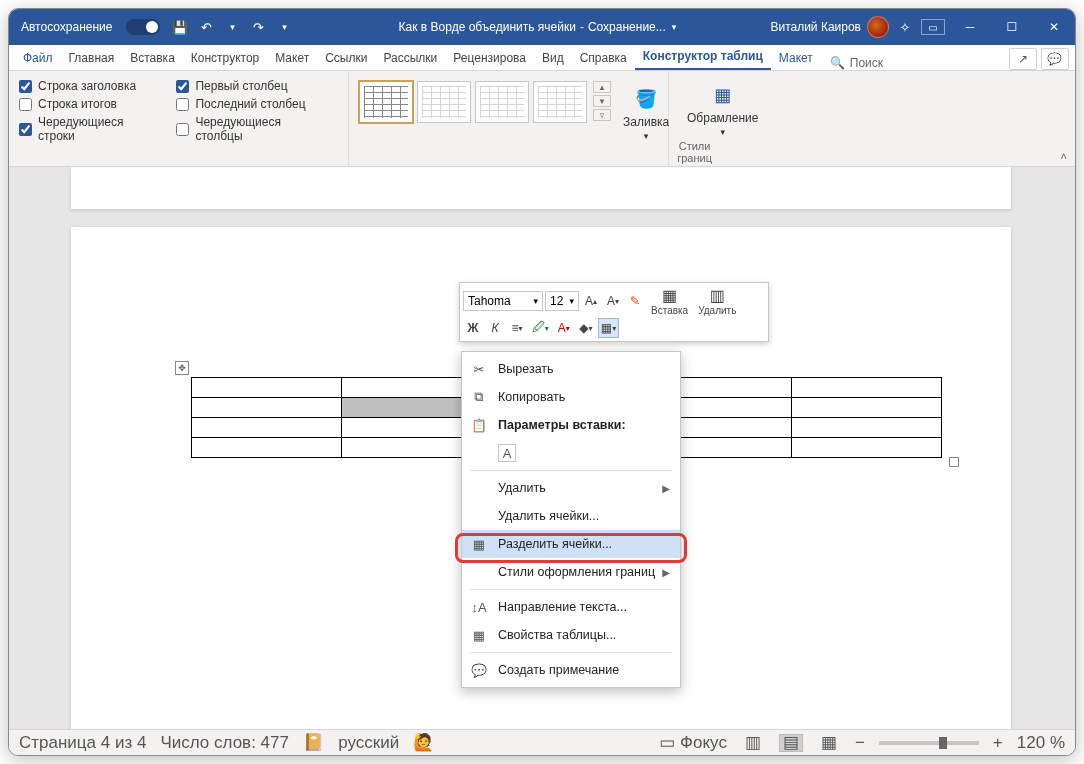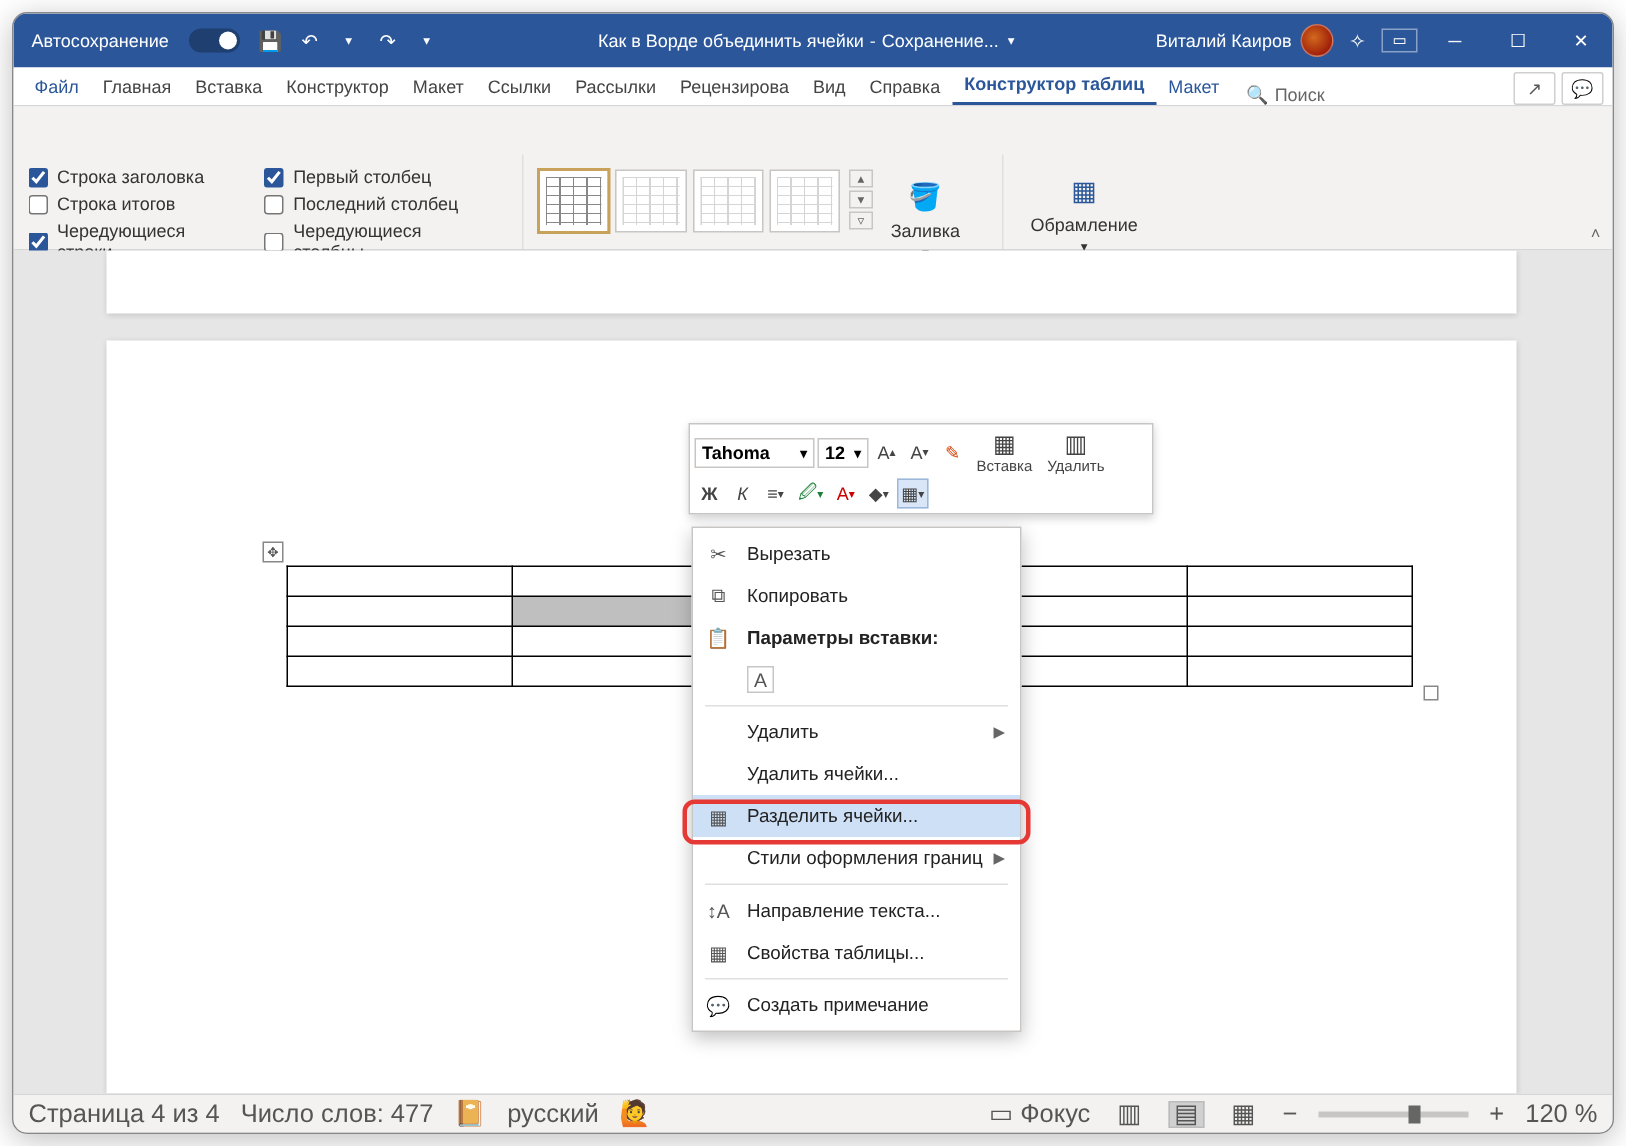--- a/index.html
+++ b/index.html
@@ -23,21 +23,21 @@
 .ribbon-tabs { height: 26px; background: #fff; border-bottom: 1px solid #d6d6d6; display: flex; align-items: flex-end; font-size: 12px; color: #444; padding: 0 6px; }
 .ribbon-tabs .tab { padding: 5px 8px; cursor: pointer; white-space: nowrap; }
 .ribbon-tabs .tab.file { color: #2b579a; font-weight: 400; }
 .ribbon-tabs .tab.active { color: #2b579a; font-weight: 600; border-bottom: 2px solid #2b579a; }
 .ribbon-tabs .search { margin-left: 10px; display: flex; align-items: center; gap: 4px; color: #666; }
 .ribbon-tabs .right-icons { margin-left: auto; display: flex; gap: 4px; align-items: center; }
 .ribbon-tabs .right-icons .ico { width: 28px; height: 22px; border: 1px solid #cfcfcf; display: flex; align-items: center; justify-content: center; font-size: 12px; color: #555; border-radius: 2px; }
 
 
 .ribbon { height: 96px; background: #f3f2f1; border-bottom: 1px solid #d6d6d6; display: flex; font-size: 12px; color: #333; position: relative; }
-.r-group { border-right: 1px solid #e1dfdd; padding: 6px 20px 2px 10px; display: flex; flex-direction: column; margin-top: 32px; }
+.r-group { border-right: 1px solid #e1dfdd; padding: 6px 20px 2px 10px; display: flex; flex-direction: row; }
 .r-group .glabel { font-size: 11px; color: #666; text-align: center; margin-top: auto; padding-top: 2px; }
 .chk { display: flex; align-items: center; gap: 6px; padding: 2px 0; }
 .chk input { width: 13px; height: 13px; accent-color: #2b579a; }
 .chk-cols { display: flex; gap: 16px; }
 .style-thumbs { display: flex; gap: 4px; align-items: flex-start; padding-top: 4px; }
 .thumb { width: 54px; height: 42px; border: 1px solid #c8c6c4; background: linear-gradient(#fff,#fff); position: relative; }
 .thumb.active { outline: 2px solid #c8a15a; outline-offset: -1px; }
 .thumb .mini { position: absolute; inset: 4px; background: repeating-linear-gradient(to bottom, #888 0 1px, transparent 1px 6px), repeating-linear-gradient(to right, #888 0 1px, transparent 1px 9px); }
 .thumb.light .mini { opacity: 0.35; }
 .thumb-more { width: 18px; display: flex; flex-direction: column; gap: 2px; margin-left: 2px; }
@@ -56,21 +56,21 @@
 .tbl { border-collapse: collapse; }
 .tbl td { border: 1px solid #000; width: 150px; height: 20px; }
 .tbl td.sel { background: #bfbfbf; }
 .tbl td.sel-hover { background: #a9c4e8; }
 .move-handle { position: absolute; left: -16px; top: -16px; width: 14px; height: 14px; border: 1px solid #888; background: #fff; display: flex; align-items: center; justify-content: center; font-size: 9px; color: #555; }
 .resize-handle { position: absolute; width: 10px; height: 10px; border: 1px solid #888; background: #fff; }
 
 
 .mini-toolbar { position: absolute; background: #fff; border: 1px solid #c8c6c4; box-shadow: 0 2px 6px rgba(0,0,0,0.2); font-size: 12px; display: flex; flex-direction: column; padding: 2px; }
 .mt-row { display: flex; align-items: center; gap: 2px; padding: 1px; }
-.mt-field { border: 1px solid #c8c6c4; height: 20px; padding: 0 4px; display: flex; align-items: center; gap: 2px; font-weight: bold; }
+.mt-field { border: 1px solid #c8c6c4; height: 20px; padding: 0 4px; display: flex; align-items: center; gap: 2px; }
 .mt-btn { min-width: 20px; height: 20px; display: flex; align-items: center; justify-content: center; border: 1px solid transparent; font-size: 12px; color: #444; padding: 0 2px; }
 .mt-big { display: flex; flex-direction: column; align-items: center; font-size: 10px; padding: 0 4px; color: #444; }
 .mt-big .bi { font-size: 16px; }
 
 
 .ctx { position: absolute; width: 220px; background: #fff; border: 1px solid #c8c6c4; box-shadow: 0 4px 12px rgba(0,0,0,0.25); font-size: 12.5px; color: #222; padding: 3px 0; }
 .ctx-item { display: flex; align-items: center; gap: 10px; padding: 5px 10px 5px 8px; position: relative; }
 .ctx-item.highlighted { background: #cde0f5; }
 .ctx-icon { width: 18px; height: 18px; display: flex; align-items: center; justify-content: center; font-size: 13px; color: #555; }
 .ctx-sep { height: 1px; background: #e1dfdd; margin: 3px 8px; }

